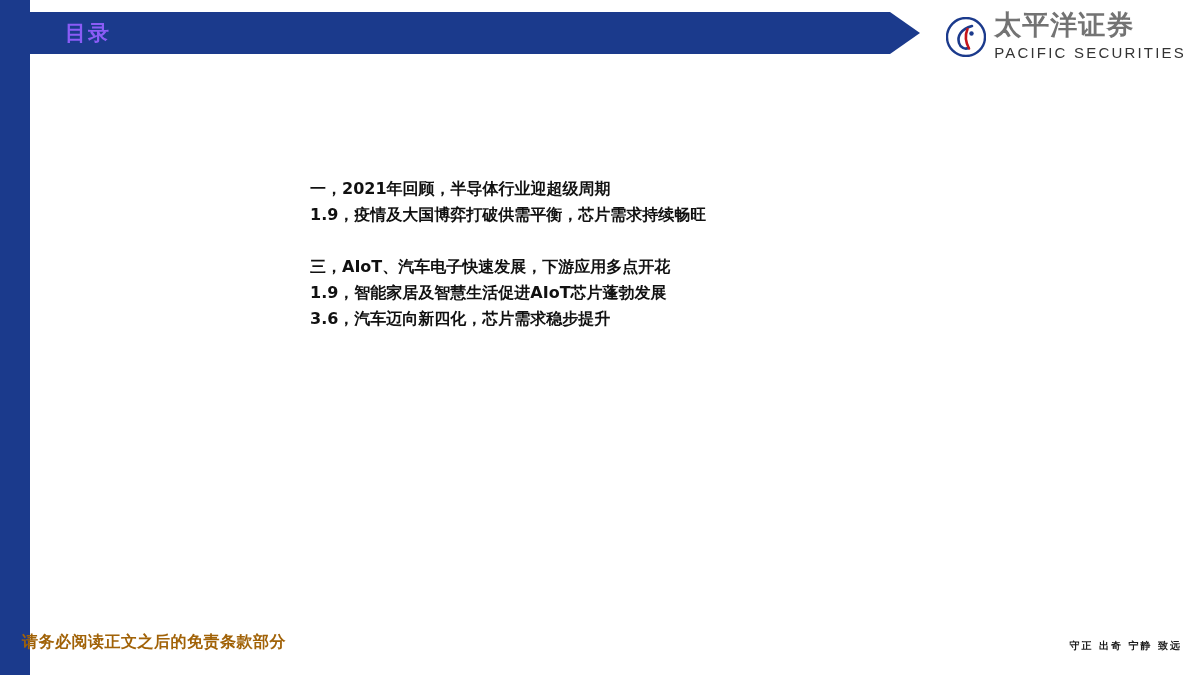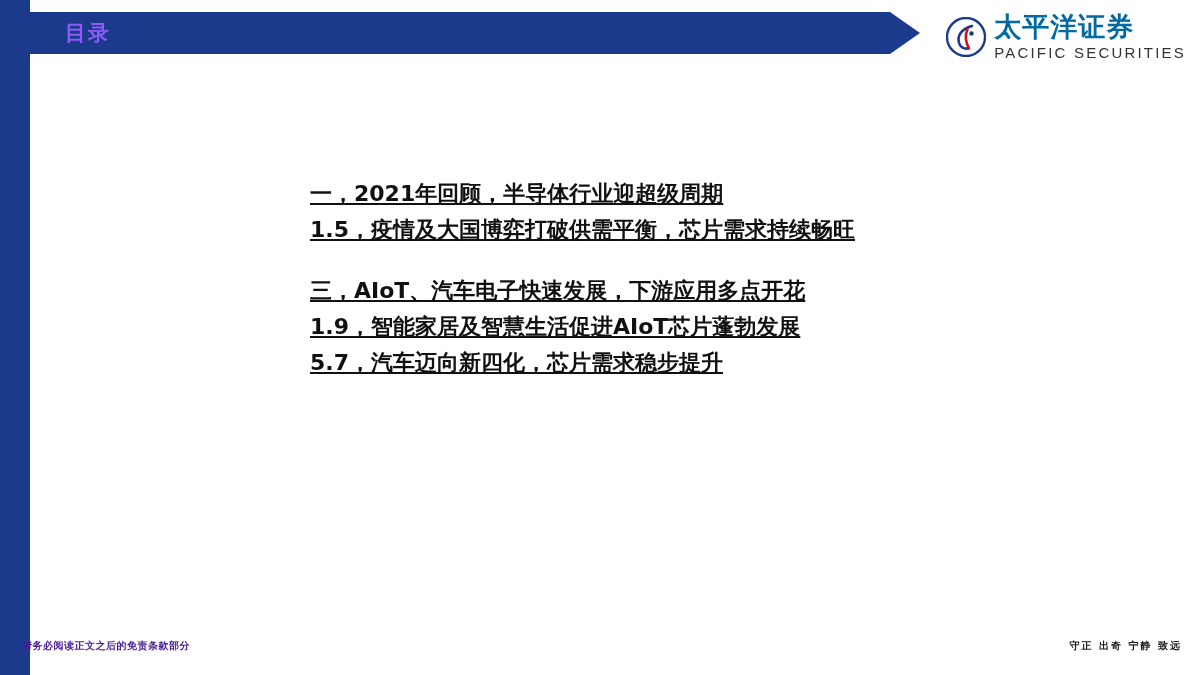--- a/index.html
+++ b/index.html
@@ -71,24 +71,24 @@
     margin-right: 8px;
     flex: none;
   }
   .logo-text-wrap {
     display: flex;
     flex-direction: column;
     align-items: flex-start;
     justify-content: center;
   }
   .logo-cn {
-    font-family: Liberation Serif, serif;
+    font-family: Liberation Mono, monospace;
     font-size: 27px;
     font-weight: bold;
-    color: #0369a1;
+    color: #737373;
     line-height: 1.05;
     letter-spacing: 1px;
   }
   .logo-en {
     font-size: 15px;
     color: #333333;
     letter-spacing: 2.2px;
     margin-top: 3px;
     font-weight: normal;
   }
@@ -101,34 +101,33 @@
     width: 800px;
   }
   .toc-group {
     margin-bottom: 26px;
   }
   .toc-group:last-child {
     margin-bottom: 8px;
   }
   .toc-line {
     font-family: "DejaVu Sans", "Liberation Sans", sans-serif;
-    font-size: 22px;
+    font-size: 16px;
     font-weight: bold;
     color: #111111;
     line-height: 1.62;
     white-space: nowrap;
-    text-decoration: underline;
   }
   .footer-left {
     position: absolute;
     left: 22px;
     bottom: 22px;
     font-family: "DejaVu Sans", "Liberation Serif", serif;
-    font-size: 10px;
-    color: #4c1d95;
+    font-size: 16px;
+    color: #a16207;
     font-weight: bold;
     letter-spacing: 0.5px;
   }
   .footer-right {
     position: absolute;
     right: 18px;
     bottom: 22px;
     font-family: "DejaVu Sans", "Liberation Serif", serif;
     font-size: 10px;
     color: #1a1a1a;
@@ -156,26 +155,26 @@
   <div class="logo-text-wrap">
     <div class="logo-cn">太平洋证券</div>
     <div class="logo-en">PACIFIC SECURITIES</div>
   </div>
 </div>
 
 <div class="toc">
 
   <div class="toc-group">
     <div class="toc-line">一，2021年回顾，半导体行业迎超级周期</div>
-    <div class="toc-line">1.5，疫情及大国博弈打破供需平衡，芯片需求持续畅旺</div>
+    <div class="toc-line">1.9，疫情及大国博弈打破供需平衡，芯片需求持续畅旺</div>
   </div>
 
 
   <div class="toc-group">
     <div class="toc-line">三，AIoT、汽车电子快速发展，下游应用多点开花</div>
     <div class="toc-line">1.9，智能家居及智慧生活促进AIoT芯片蓬勃发展</div>
-    <div class="toc-line">5.7，汽车迈向新四化，芯片需求稳步提升</div>
+    <div class="toc-line">3.6，汽车迈向新四化，芯片需求稳步提升</div>
   </div>
 
 </div>
 
 <div class="footer-left">请务必阅读正文之后的免责条款部分</div>
 <div class="footer-right">守正 出奇 宁静 致远</div>
 
 </body></html>

